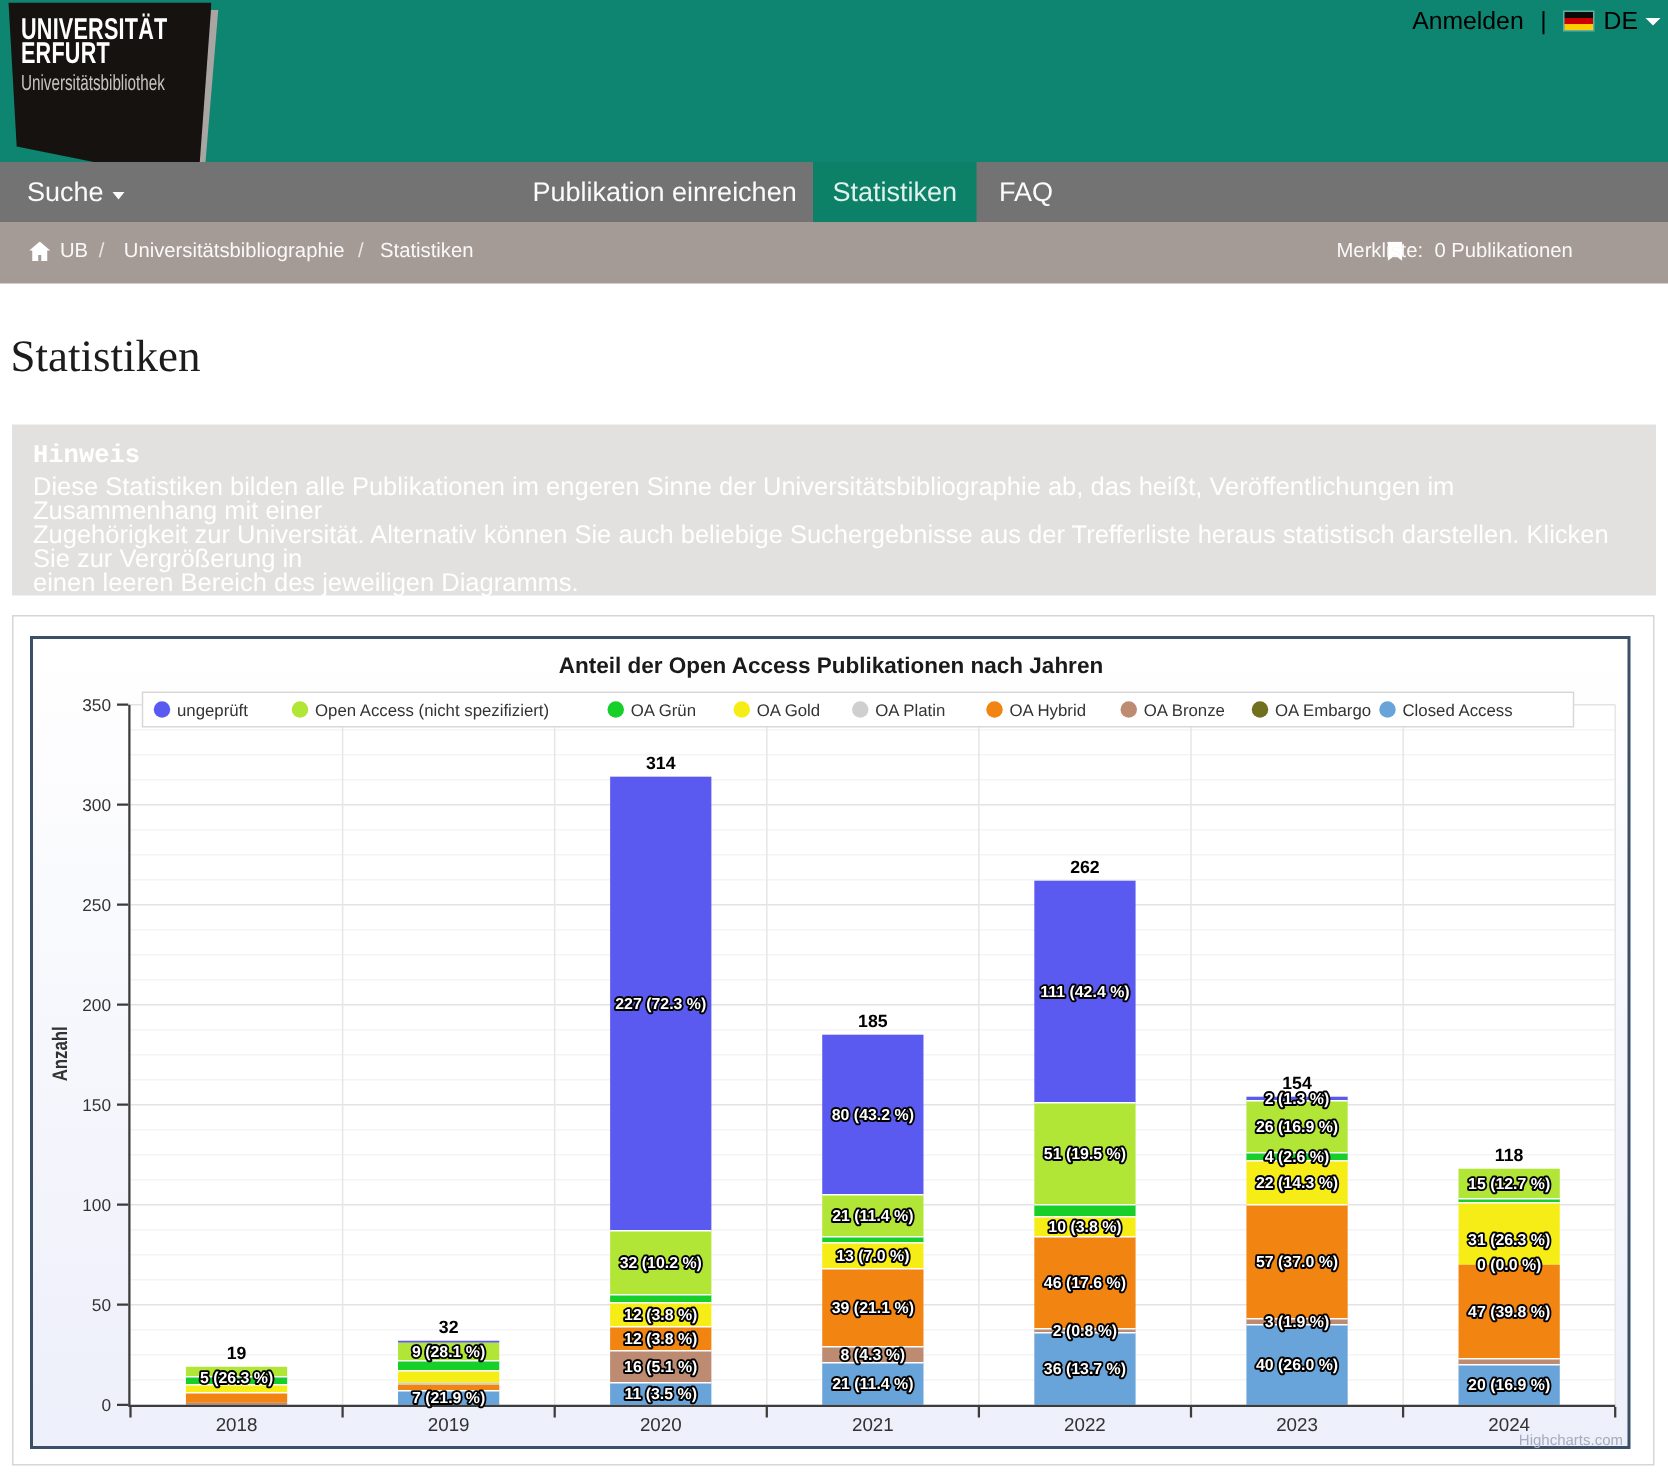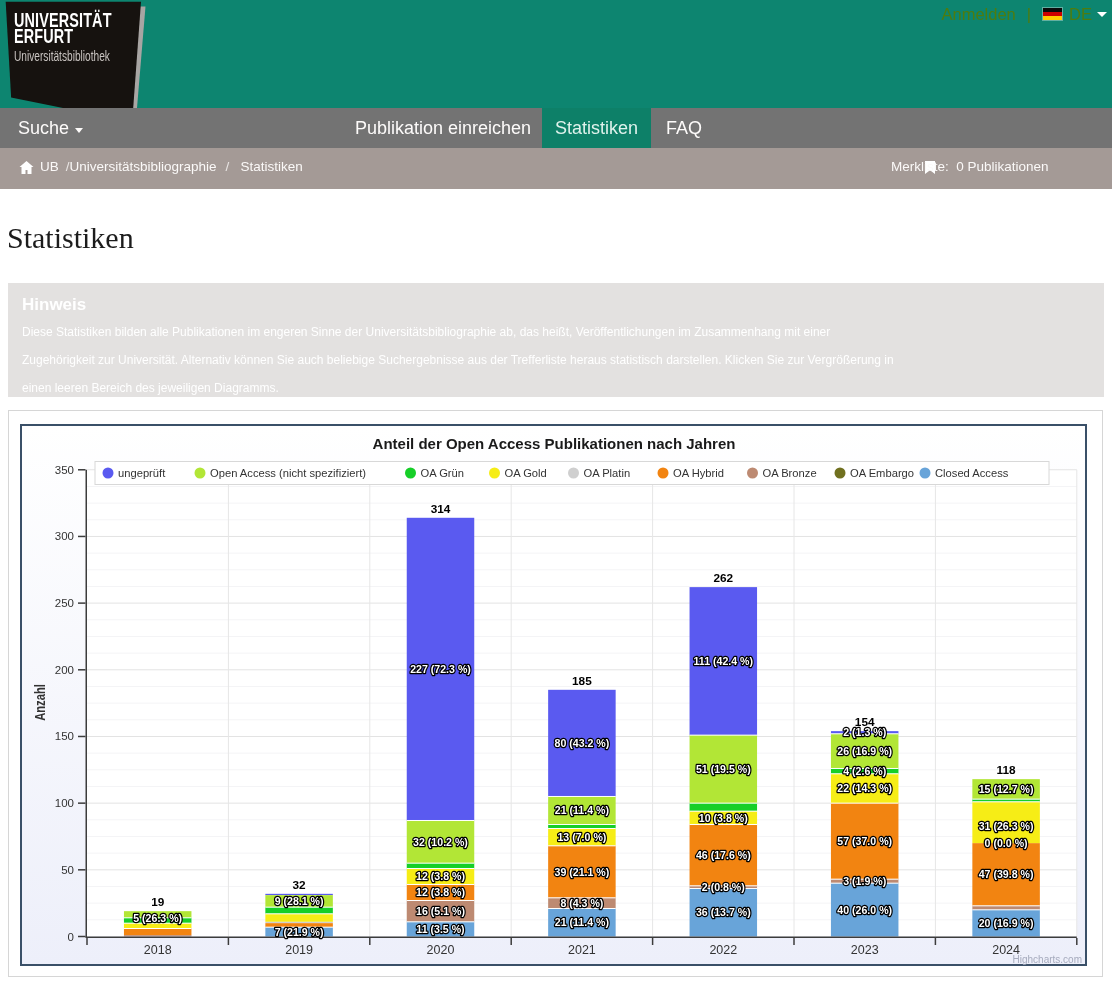--- a/index.html
+++ b/index.html
@@ -1,34 +1,34 @@
 <!DOCTYPE html>
 <html lang="de"><head><meta charset="utf-8">
 <style>
 *{margin:0;padding:0;box-sizing:border-box}
 html,body{width:1112px;height:985px;background:#fff;font-family:"Liberation Sans",sans-serif;position:relative;overflow:hidden}
 .abs{position:absolute}
 .hdr{left:0;top:0;width:1112px;height:108px;background:#0d8570}
-.topr{right:5px;top:1px;height:26px;display:flex;align-items:center;color:#4d7c0f;font-size:16.5px}
+.topr{right:5px;top:1px;height:26px;display:flex;align-items:center;color:#000000;font-size:16.5px}
 .flag{width:19px;height:12px;display:inline-block;outline:1px solid rgba(255,255,255,.35)}
 .flag div{height:4px}
 .caret{display:inline-block;width:0;height:0;border-left:5px solid transparent;border-right:5px solid transparent;border-top:5px solid #fff;margin-left:6px;vertical-align:1px}
 .logo-sh{left:9.5px;top:5px;width:136px;height:107px;background:#a8a5a3;clip-path:polygon(0.5% 1.5%,100% 1.5%,93.5% 100%,4.5% 80%)}
 .logo{left:5px;top:0;width:136px;height:122px;background:#16120f;clip-path:polygon(0.5% 1.5%,100% 1.5%,93.5% 100%,4.5% 80%)}
 .logo .t1{position:absolute;left:9px;top:12px;color:#fff;font-weight:bold;font-size:20px;line-height:16px;letter-spacing:.2px;transform:scale(.72,1);transform-origin:0 0;white-space:nowrap}
 .logo .t2{position:absolute;left:9px;top:48px;color:#c9c4c1;font-size:14.5px;transform:scale(.7,1);transform-origin:0 0;white-space:nowrap}
 .nav{left:0;top:108px;width:1112px;height:40px;background:#737373;color:#fdfbfa;font-size:18px}
 .nav span{position:absolute;top:10px}
 .tab{position:absolute;left:542px;top:0;width:109px;height:40px;background:#0d8068;color:#dff2ec;text-align:center;line-height:41px}
 .bc{left:0;top:148px;width:1112px;height:41px;background:#a49a96;color:#fbf9f8;font-size:13.5px}
 .bc>span{position:absolute;top:11px}
 .h1{left:7px;top:221px;font-family:"Liberation Serif",serif;font-size:30px;color:#1c1c1c}
 .hinweis{left:8px;top:283px;width:1096px;height:114px;background:#e3e1e0;color:#fff;padding:12px 14px}
-.hinweis h2{font-family:Liberation Sans, sans-serif;font-size:17px;font-weight:bold;margin-bottom:3px}
-.hinweis p{font-size:12px;line-height:28px}
+.hinweis h2{font-family:Liberation Mono, monospace;font-size:17px;font-weight:bold;margin-bottom:3px}
+.hinweis p{font-size:17px;line-height:16px}
 .panel{left:8px;top:410px;width:1095px;height:567px;background:#fff;border:1px solid #d6d6d6}
 .bm{position:absolute;width:10px;height:13px;background:#fff;clip-path:polygon(0 0,100% 0,100% 100%,50% 72%,0 100%)}
 </style></head><body>
 <div class="abs hdr"></div>
 <div class="abs topr">
     <span>Anmelden</span>
     <span style="margin-left:11px">|</span>
     <span class="flag" style="margin-left:12px">
       <div style="background:#0a0a0a"></div>
       <div style="background:#c00"></div>
@@ -45,21 +45,21 @@
 <div class="abs nav">
  <span style="left:18px">Suche<span class="caret" style="border-top-color:#fdfbfa;border-left-width:4.5px;border-right-width:4.5px;vertical-align:3.5px"></span></span>
  <span style="left:355px">Publikation einreichen</span>
  <div class="tab">Statistiken</div>
  <span style="left:666px">FAQ</span>
 </div>
 <div class="abs bc">
  <span style="left:19px;top:13px"><svg width="15" height="13" viewBox="0 0 14 13">
         <path d="M7 0L0 6h2v7h4V9h2v4h4V6h2z" fill="#fff"></path>
       </svg></span>
- <span style="left:40px">UB<span style="opacity:.8;margin-left:7px">/</span><span style="">Universitätsbibliographie</span><span style="opacity:.8;margin-left:9px">/</span><span style="margin-left:11px">Statistiken</span></span>
+ <span style="left:40px">UB<span style="opacity:.8;margin-left:7px">/</span><span style="margin-left:13px">Universitätsbibliographie</span><span style="opacity:.8;margin-left:9px">/</span><span style="margin-left:11px">Statistiken</span></span>
  <span class="bm" style="left:925px;top:13px"></span>
  <span style="left:891px">Merkliste:&nbsp; 0 Publikationen</span>
 </div>
 <div class="abs h1">Statistiken</div>
 <div class="abs hinweis">
  <h2>Hinweis</h2>
  <p>Diese Statistiken bilden alle Publikationen im engeren Sinne der Universitätsbibliographie ab, das heißt, Veröffentlichungen im Zusammenhang mit einer<br>
 Zugehörigkeit zur Universität. Alternativ können Sie auch beliebige Suchergebnisse aus der Trefferliste heraus statistisch darstellen. Klicken Sie zur Vergrößerung in<br>
 einen leeren Bereich des jeweiligen Diagramms.</p>
 </div>

